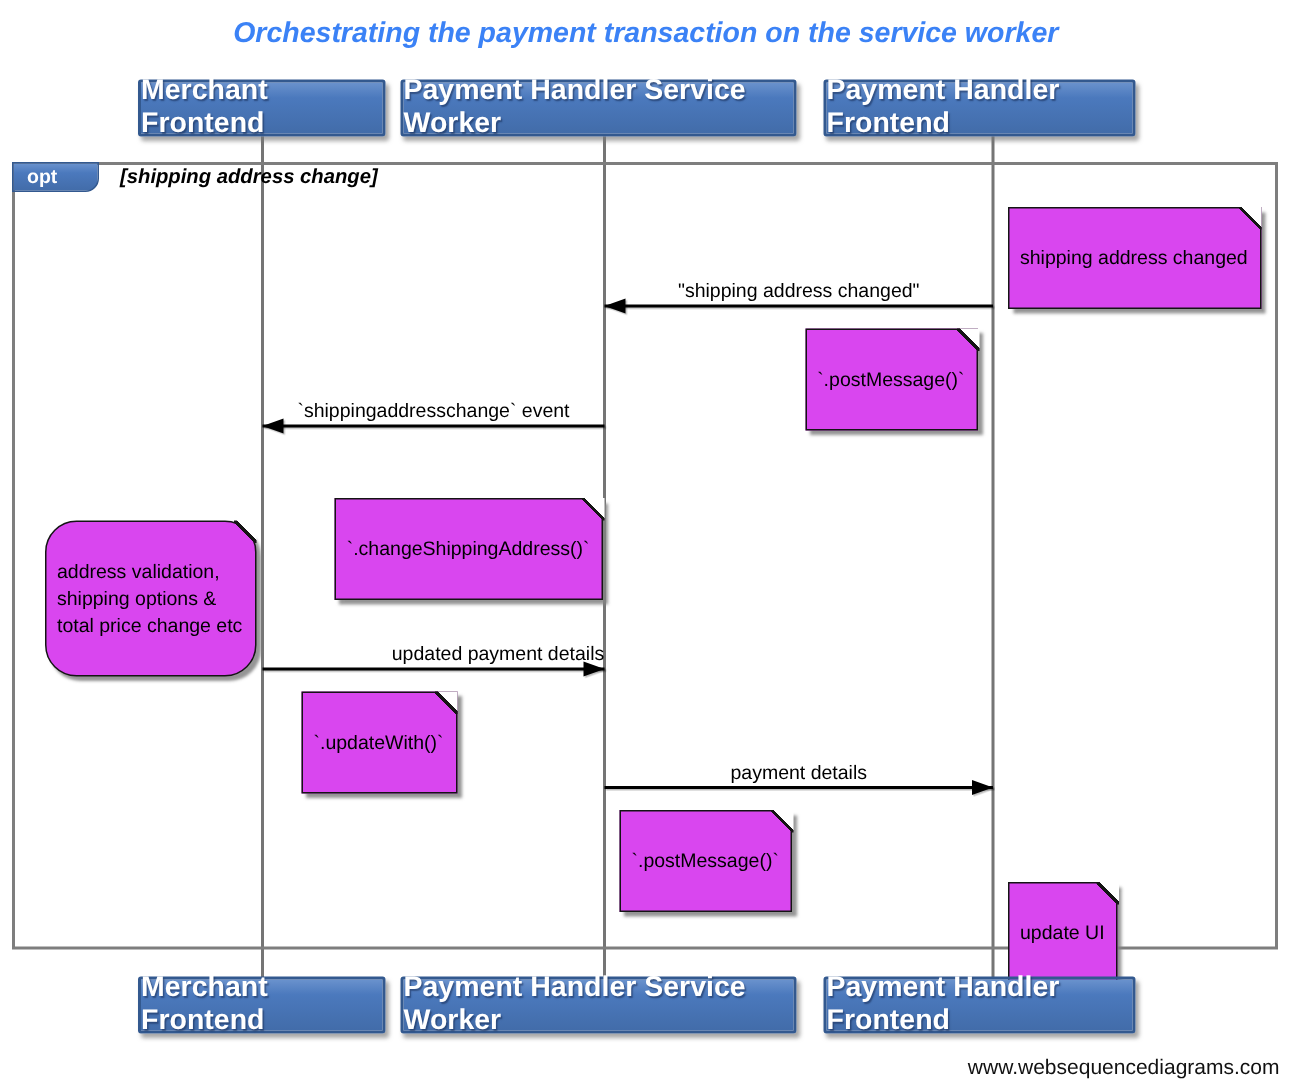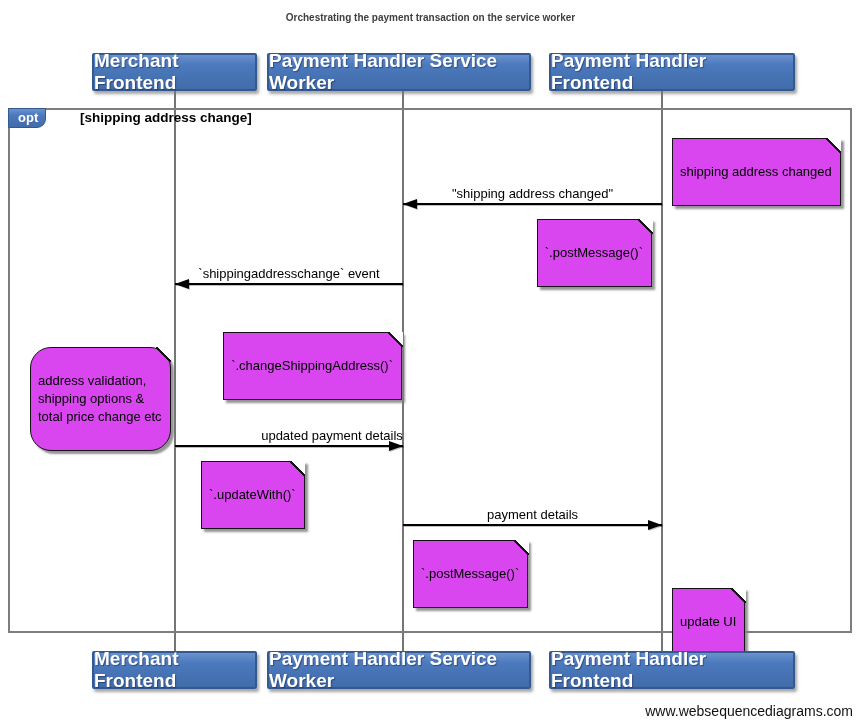--- a/index.html
+++ b/index.html
@@ -3,62 +3,62 @@
 <meta charset="utf-8">
 <style>
   html,body { margin:0; padding:0; background:#fff; }
   .canvas {
     position:relative; width:861px; height:727px; background:#ffffff;
     font-family:"Liberation Sans", sans-serif; overflow:hidden;
   }
 
   .title {
     position:absolute; top:12px; left:0; width:100%;
-    text-align:center; font-size:10px; font-weight:bold; color:#404040;
+    text-align:center; font-size:19px; font-weight:bold; color:#3b82f6;font-style:italic;
   }
 
   
   .actor {
     position:absolute; height:38px; box-sizing:border-box;
     background:linear-gradient(#6a92cd, #4a78bc 28%, #44700 28%, #4a78bc 28%, #416ba8 100%);
     background:linear-gradient(#6a92cd, #4b79bd 30%, #426ca9 100%);
     border:2px solid #33598f; border-radius:2px;
     color:#fff; font-weight:bold; font-size:19px;
     display:flex; align-items:center; justify-content:center;
     text-shadow:1px 1px 1px rgba(20,40,80,0.55);
     box-shadow:2px 3px 3px rgba(120,120,120,0.65);
     z-index:5;
   }
   .row-top { top:53px; }
   .row-bottom { top:651px; }
   .a1 { left:92px;  width:165px; }
   .a2 { left:267px; width:264px; }
-  .a3 { left:549px; width:246px; }
+  .a3 { left:549px; width:208px; }
 
   .lifeline {
     position:absolute; top:91px; height:561px; width:2px;
     background:#757575; z-index:1;
   }
 
   
   .frame {
     position:absolute; left:8px; top:108px; width:844px; height:525px;
     box-sizing:border-box; border:2px solid #7e7e7e; z-index:2;
   }
   .opt-tab {
-    position:absolute; left:8px; top:108px; width:38px; height:20px;
+    position:absolute; left:8px; top:108px; width:58px; height:20px;
     box-sizing:border-box; padding-left:9px;
     background:linear-gradient(#6a92cd, #4b79bd 35%, #426ca9);
     border:1px solid #33598f; border-bottom-right-radius:9px;
     color:#fff; font-weight:bold; font-size:13px; line-height:18px;
     z-index:3;
   }
   .frame-cond {
     position:absolute; left:80px; top:108px; height:20px; line-height:20px;
-    font-weight:bold; font-size:13.5px; color:#000; z-index:3;
+    font-weight:bold; font-size:13.5px; color:#000; z-index:3;font-style:italic;
   }
 
   
   .msg-line {
     position:absolute; height:2px; background:#000; z-index:3;
     filter:drop-shadow(1px 1px 0.5px rgba(0,0,0,0.25));
   }
   .head {
     position:absolute; width:0; height:0; z-index:3;
     border-top:5px solid transparent; border-bottom:5px solid transparent;

